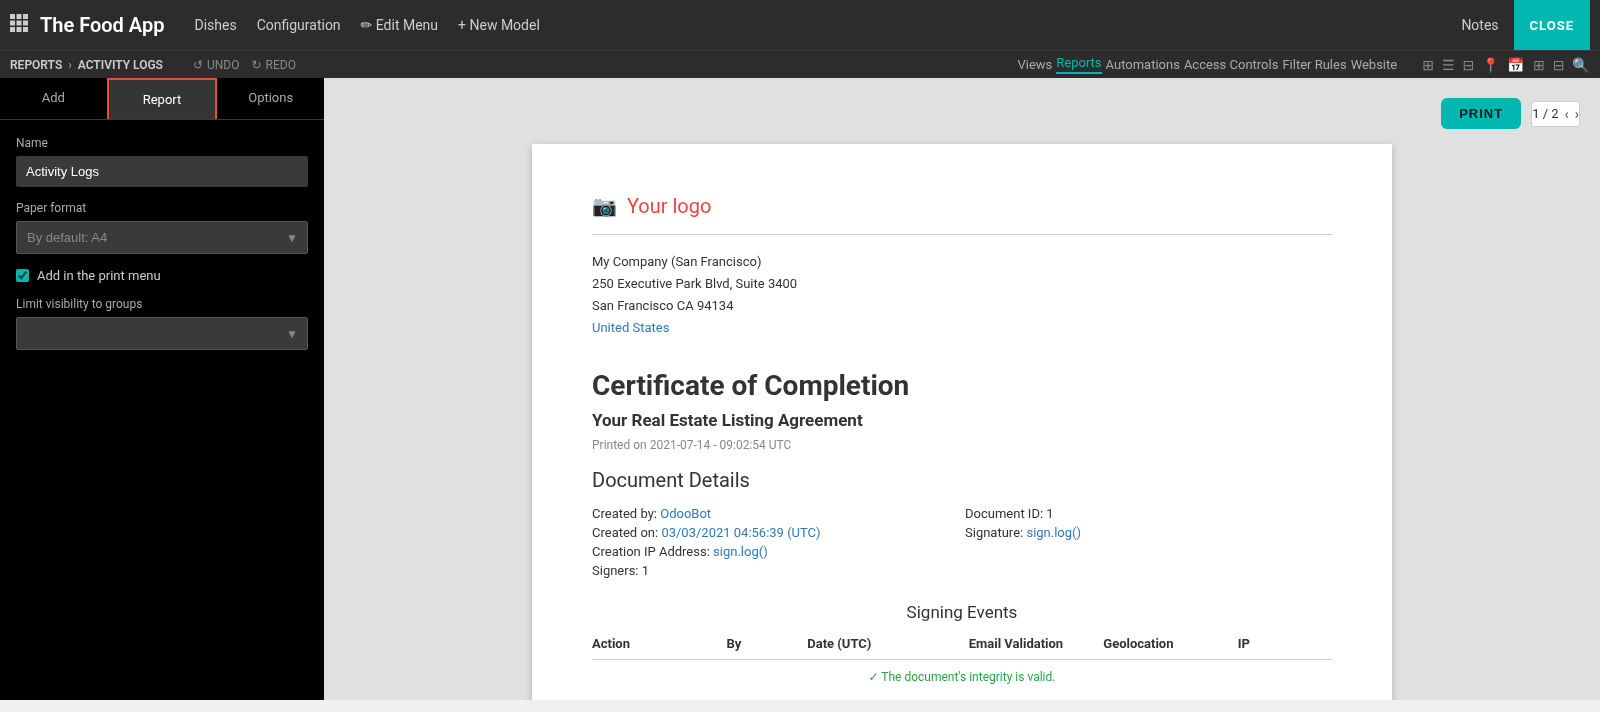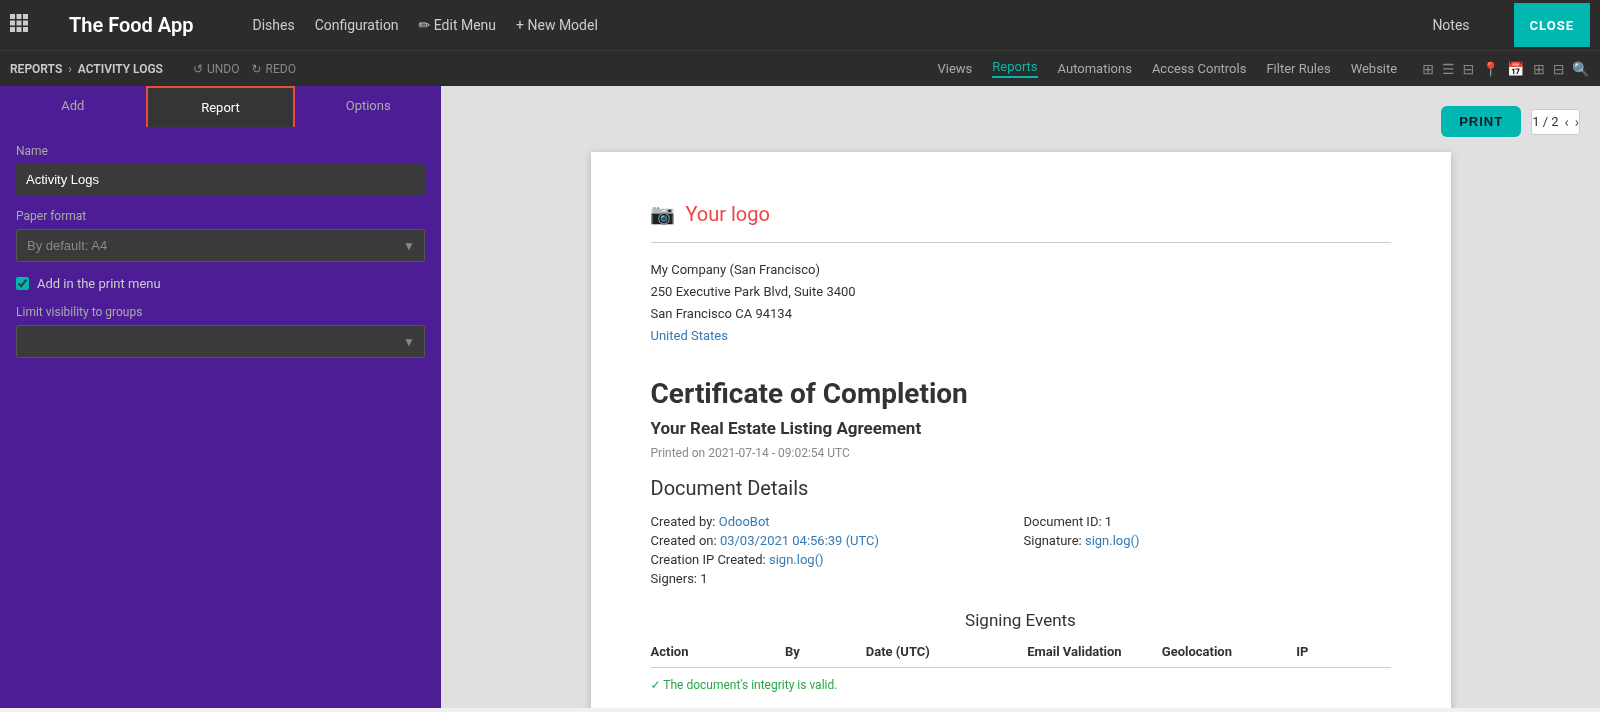--- a/index.html
+++ b/index.html
@@ -3,60 +3,60 @@
   <meta charset="utf-8">
   <style>
     * { box-sizing: border-box; margin: 0; padding: 0; }
     body { font-family: -apple-system, BlinkMacSystemFont, 'Segoe UI', Roboto, sans-serif; background: #f0f0f0; }
 
     
     .top-nav {
       display: flex; align-items: center;
       background: #2c2c2c; color: #fff;
       height: 50px; padding: 0 10px;
-      position: relative; z-index: 10; gap: 29px;
+      position: relative; z-index: 10;
     }
     .top-nav .grid-icon { margin-right: 12px; cursor: pointer; }
     .top-nav .app-title { font-size: 20px; font-weight: 600; margin-right: 30px; }
     .top-nav .nav-links { display: flex; gap: 20px; align-items: center; }
     .top-nav .nav-link { color: #ccc; font-size: 14px; cursor: pointer; text-decoration: none; }
     .top-nav .edit-menu { color: #ccc; font-size: 14px; cursor: pointer; }
     .top-nav .spacer { flex: 1; }
     .top-nav .notes-btn { color: #ccc; font-size: 14px; cursor: pointer; margin-right: 0; padding: 0 15px; }
     .top-nav .close-btn {
       background: #00b8b0; color: #fff; font-size: 13px; font-weight: 700;
-      padding: 0 16px; height: 44px; display: flex; align-items: center;
+      padding: 0 16px; height: 50px; display: flex; align-items: center;
       cursor: pointer; letter-spacing: 1px;
     }
 
     
     .secondary-nav {
       display: flex; align-items: center;
       background: #2c2c2c; color: #ccc;
-      height: 36px; padding: 0 10px;
+      height: 28px; padding: 0 10px;
       border-top: 1px solid #3a3a3a;
     }
     .secondary-nav .breadcrumb { font-size: 12px; color: #aaa; margin-right: 20px; }
     .secondary-nav .breadcrumb span { color: #ccc; font-weight: 600; }
     .secondary-nav .undo-redo { display: flex; gap: 12px; margin-right: auto; margin-left: 10px; }
     .secondary-nav .undo-btn, .secondary-nav .redo-btn {
       color: #888; font-size: 12px; cursor: pointer; display: flex; align-items: center; gap: 4px;
     }
-    .secondary-nav .view-tabs { display: flex; gap: 20px; align-items: center; margin-right: 15px; }
+    .secondary-nav .view-tabs { display: flex; gap: 4px; align-items: center; margin-right: 15px; }
     .secondary-nav .view-tab { color: #aaa; font-size: 13px; cursor: pointer; }
     .secondary-nav .view-tab.active { color: #00b8b0; border-bottom: 2px solid #00b8b0; padding-bottom: 2px; }
     .secondary-nav .icon-group { display: flex; gap: 8px; align-items: center; margin-left: 10px; }
     .secondary-nav .icon-btn { color: #888; font-size: 14px; cursor: pointer; }
 
     
     .main-layout { display: flex; height: calc(712px - 90px); }
 
     
     .sidebar {
-      width: 441px; background: #4c1d95; color: #fff;
+      width: 324px; background: #000000; color: #fff;
       display: flex; flex-direction: column;
       padding: 0; flex-shrink: 0;
     }
     .sidebar-tabs { display: flex; border-bottom: 1px solid #3a3a3a; }
     .sidebar-tab {
       flex: 1; text-align: center; padding: 12px 0; font-size: 13px;
       cursor: pointer; color: #aaa;
     }
     .sidebar-tab.active {
       color: #fff; background: #353535;
@@ -115,21 +115,21 @@
     .doc-detail-line { margin-bottom: 4px; }
     .doc-detail-line strong { font-weight: 400; }
     .doc-detail-line .val-link { color: #337ab7; }
     .doc-signing { font-size: 17px; color: #333; margin-bottom: 14px; text-align: center; }
     .doc-table-header {
       display: grid; grid-template-columns: 1fr 0.6fr 1.2fr 1fr 1fr 0.7fr;
       font-size: 13px; font-weight: 700; color: #333;
       border-bottom: 1px solid #ccc; padding-bottom: 8px;
     }
     .doc-integrity {
-      text-align: left; font-size: 12px; color: #28a745; margin-top: 10px;
+      text-align: center; font-size: 12px; color: #28a745; margin-top: 10px;
     }
     .doc-integrity::before { content: '✓ '; }
 
     
     .content-area::-webkit-scrollbar { width: 8px; }
     .content-area::-webkit-scrollbar-track { background: #ccc; }
     .content-area::-webkit-scrollbar-thumb { background: #999; }
 
     .select-wrapper { position: relative; }
     .select-wrapper select {
@@ -274,21 +274,21 @@
         <div>
           <div class="doc-detail-line">
             <strong>Created by:</strong>
             <span class="val-link">OdooBot</span>
           </div>
           <div class="doc-detail-line">
             <strong>Created on:</strong>
             <span class="val-link">03/03/2021 04:56:39 (UTC)</span>
           </div>
           <div class="doc-detail-line">
-            <strong>Creation IP Created:</strong>
+            <strong>Creation IP Address:</strong>
             <span class="val-link">sign.log()</span>
           </div>
           <div class="doc-detail-line">
             <strong>Signers:</strong>
             <span>1</span>
           </div>
         </div>
         <div>
           <div class="doc-detail-line">
             <strong>Document ID:</strong>

